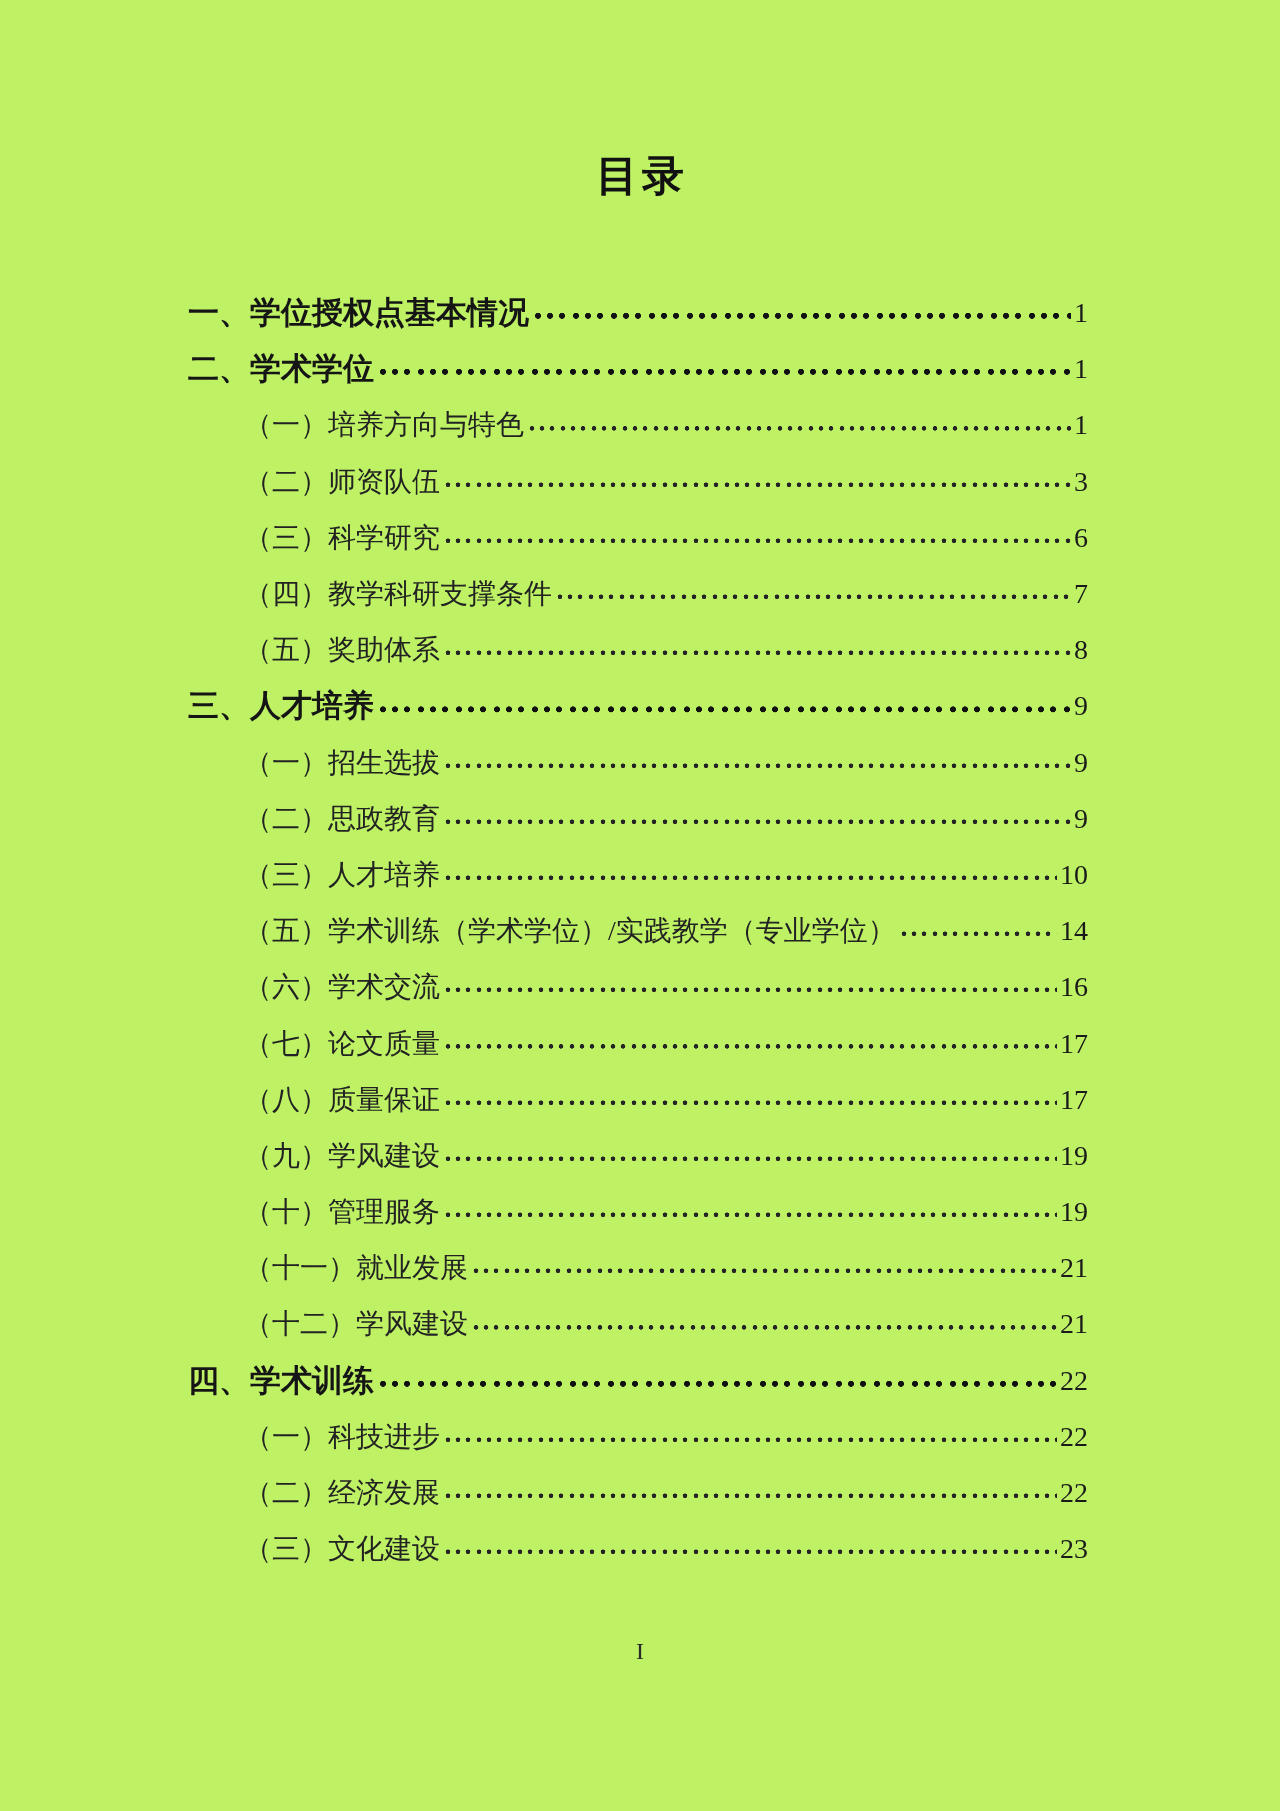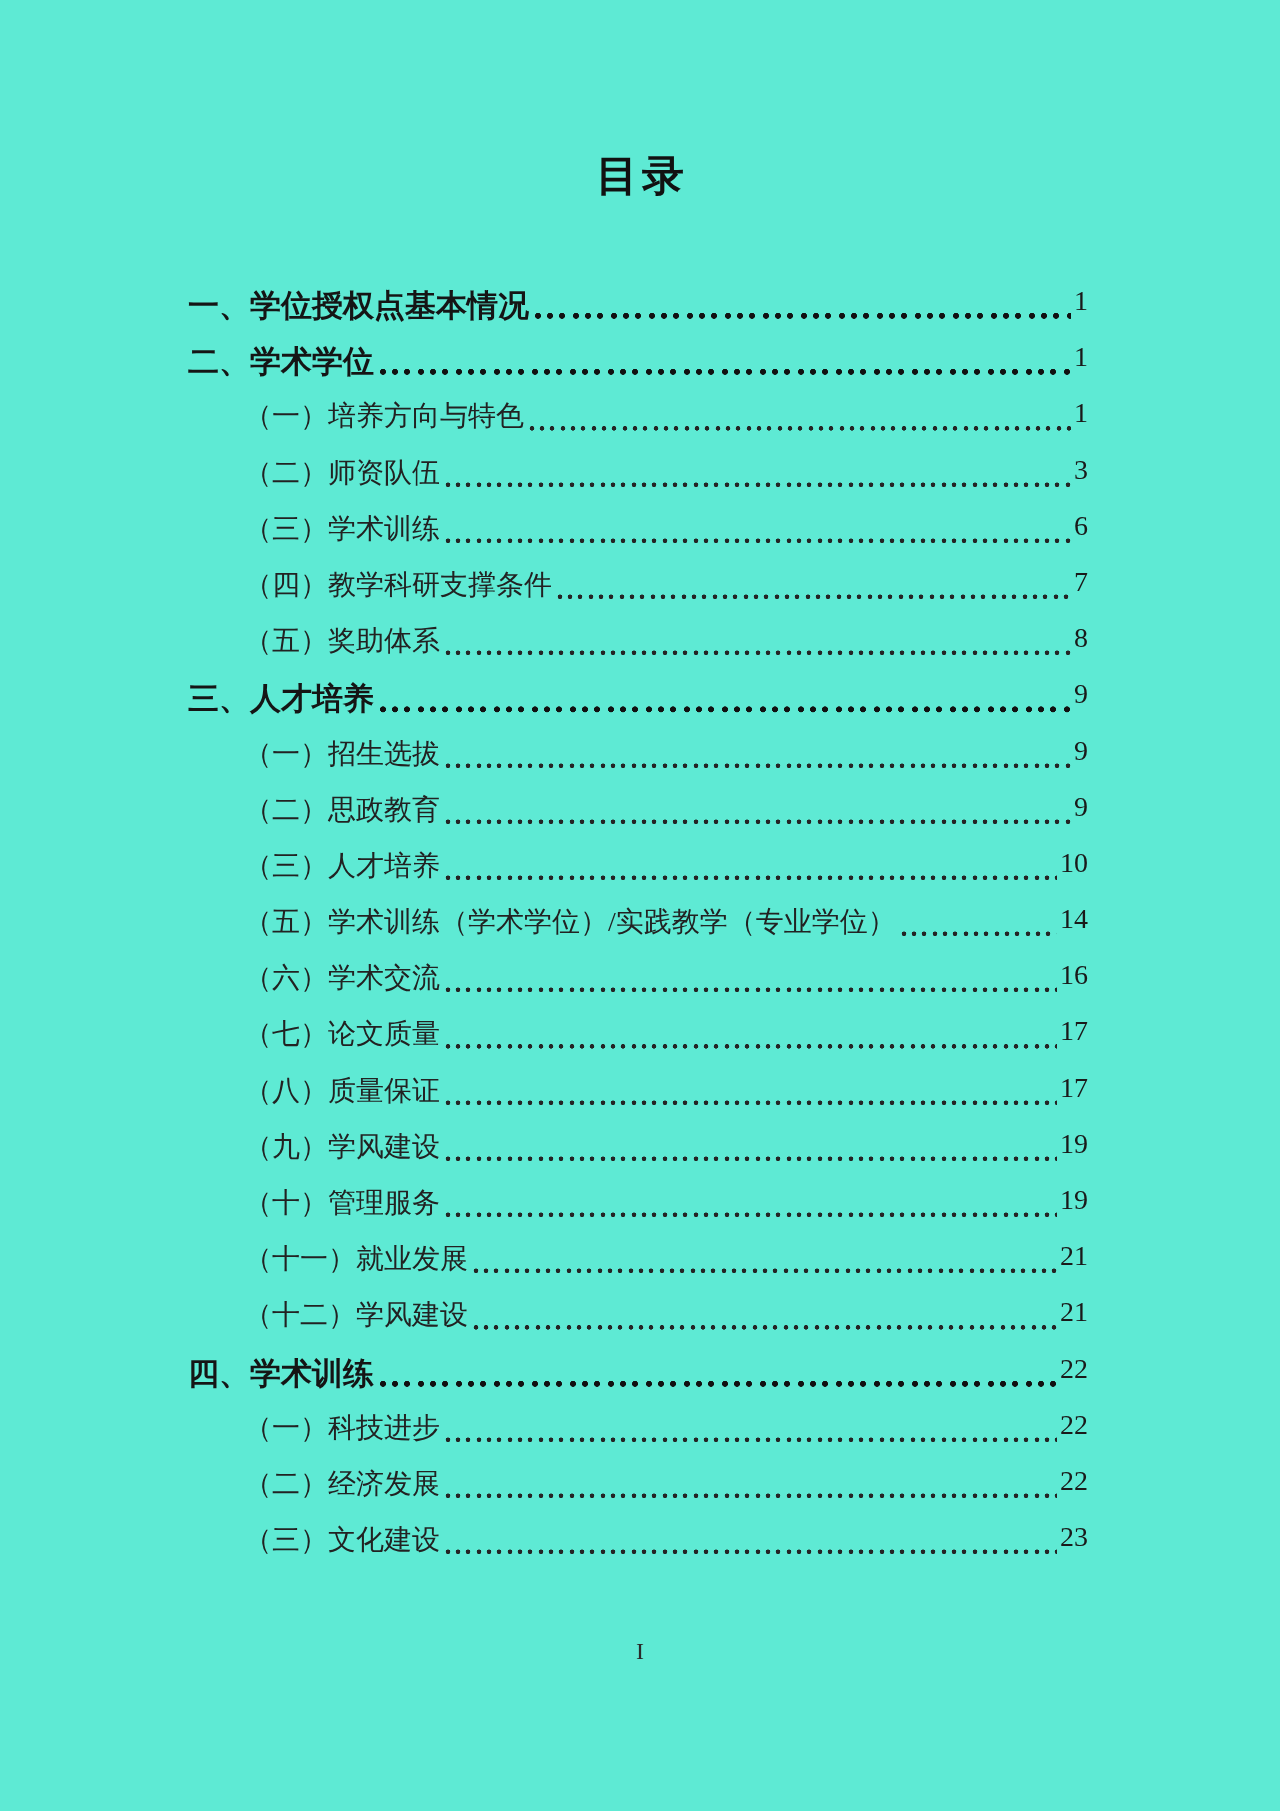--- a/index.html
+++ b/index.html
@@ -13,39 +13,40 @@
     position: relative;
     font-family: "Liberation Serif", serif;
     color: #1a1a1a;
     overflow: hidden;
   }
   .page {
     position: relative;
     width: 1280px;
     height: 1811px;
     box-sizing: border-box;
-    background: #5eead4;
+    background: #bef264;
   }
   .doc-title {
     margin: 0;
     padding-top: 155px;
     text-align: center;
     font-family: "DejaVu Sans", sans-serif;
     font-weight: 700;
     font-size: 42px;
     line-height: 1;
     letter-spacing: 4px;
     text-indent: 4px;
     color: #111;
   }
   .toc {
     margin: 88px 192px 0 188px; 
   }
   .toc-row {
     display: flex;
+    align-items: center;
     height: 56.2px;
     white-space: nowrap;
   }
   .toc-row.level-1 {
     font-family: "DejaVu Sans", sans-serif;
     font-weight: 700;
     font-size: 31px;
     color: #151515;
   }
   .toc-row.level-2 {
@@ -123,21 +124,21 @@
     <span class="toc-page">1</span>
   </div>
 
   <div class="toc-row level-2">
     <span class="toc-label">（二）师资队伍</span>
     <span class="toc-dots"></span>
     <span class="toc-page">3</span>
   </div>
 
   <div class="toc-row level-2">
-    <span class="toc-label">（三）学术训练</span>
+    <span class="toc-label">（三）科学研究</span>
     <span class="toc-dots"></span>
     <span class="toc-page">6</span>
   </div>
 
   <div class="toc-row level-2">
     <span class="toc-label">（四）教学科研支撑条件</span>
     <span class="toc-dots"></span>
     <span class="toc-page">7</span>
   </div>
 

